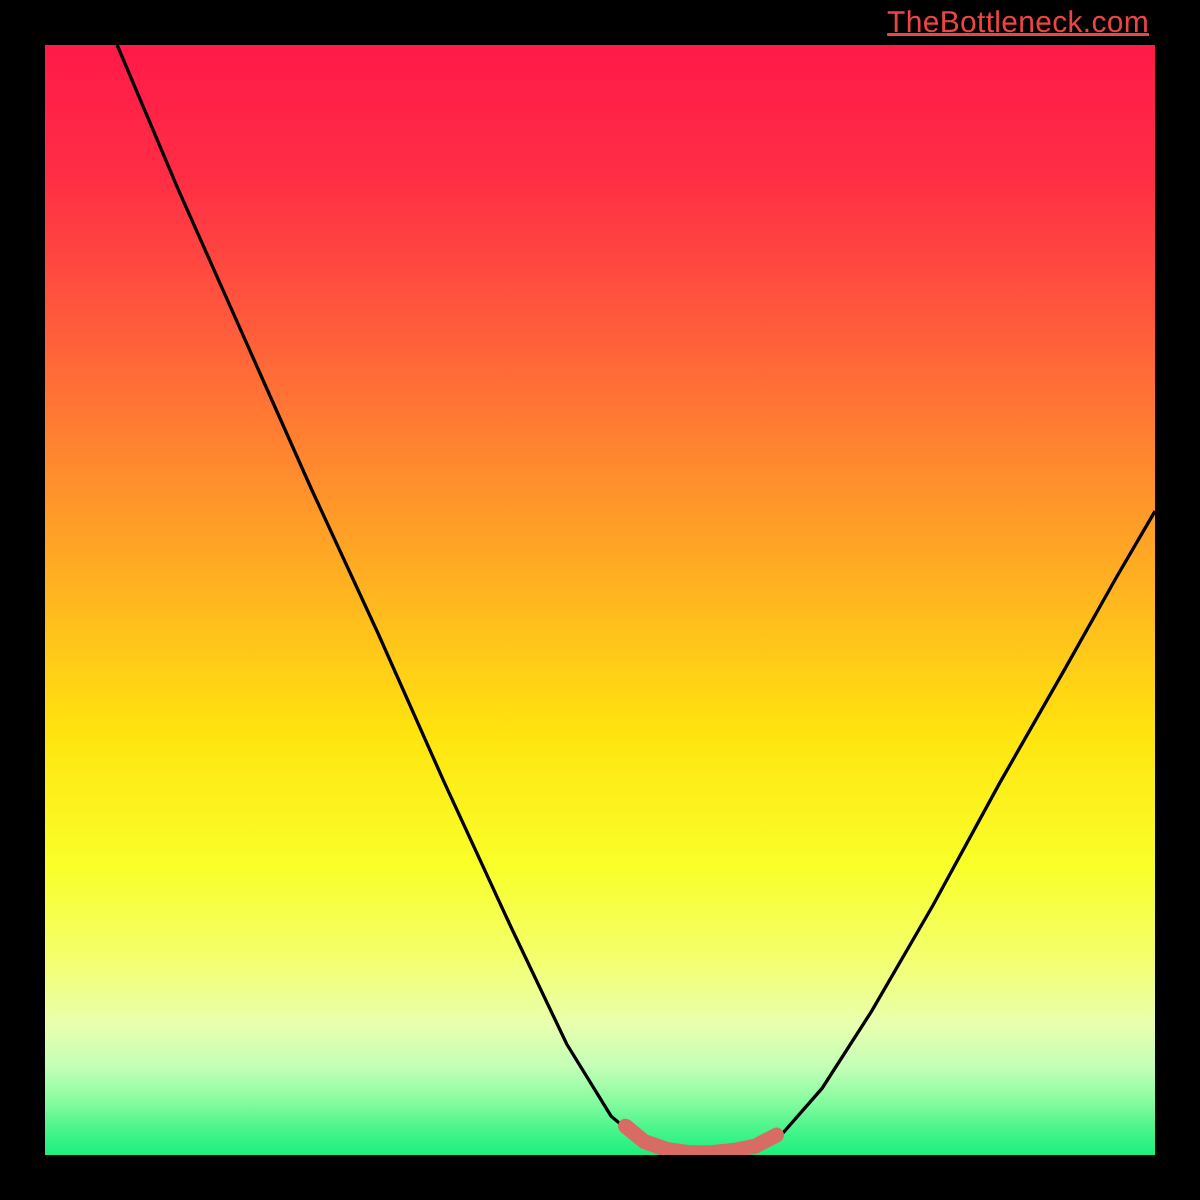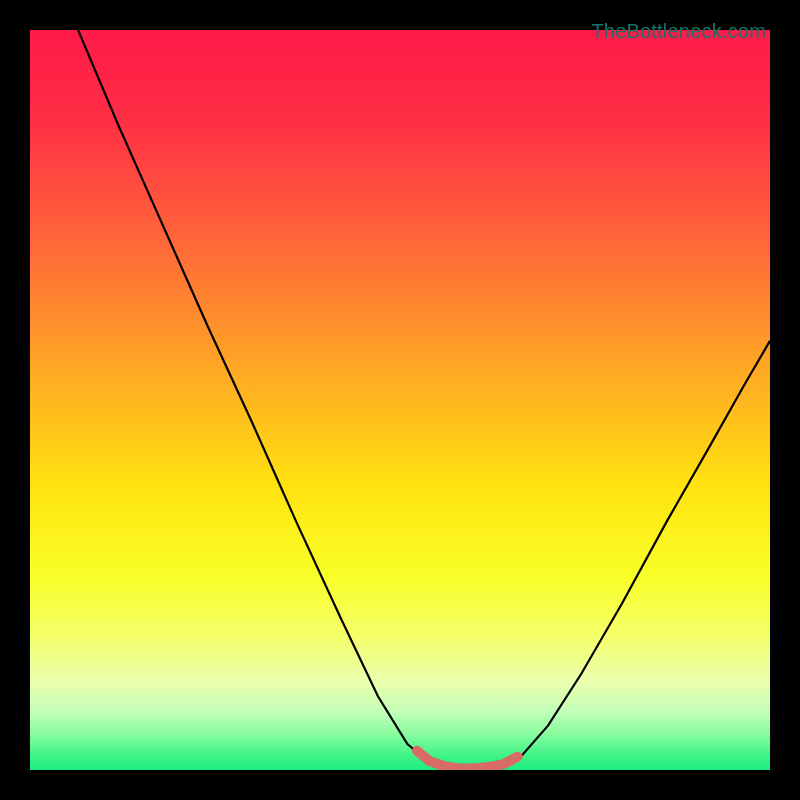--- a/index.html
+++ b/index.html
@@ -33,26 +33,27 @@
   .curve-svg {
     position: absolute;
     left: 0;
     top: 0;
     width: 740px;
     height: 740px;
     overflow: visible;
   }
   .watermark {
     position: absolute;
-    top: 20px;
+    top: 4px;
     right: 34px;
-    color: #0f766e;
+    color: #ef4444;
     font-family: Arial, Helvetica, sans-serif;
     font-size: 20px;
     letter-spacing: 0.2px;
+    text-decoration: underline;
   }
 </style>
 </head>
 <body>
 
 <div class="frame">
   <div class="plot-area">
     <svg class="gradient" viewBox="0 0 740 740" preserveAspectRatio="none">
       <defs>
         <linearGradient id="bg-grad" x1="0" y1="0" x2="0" y2="1">

